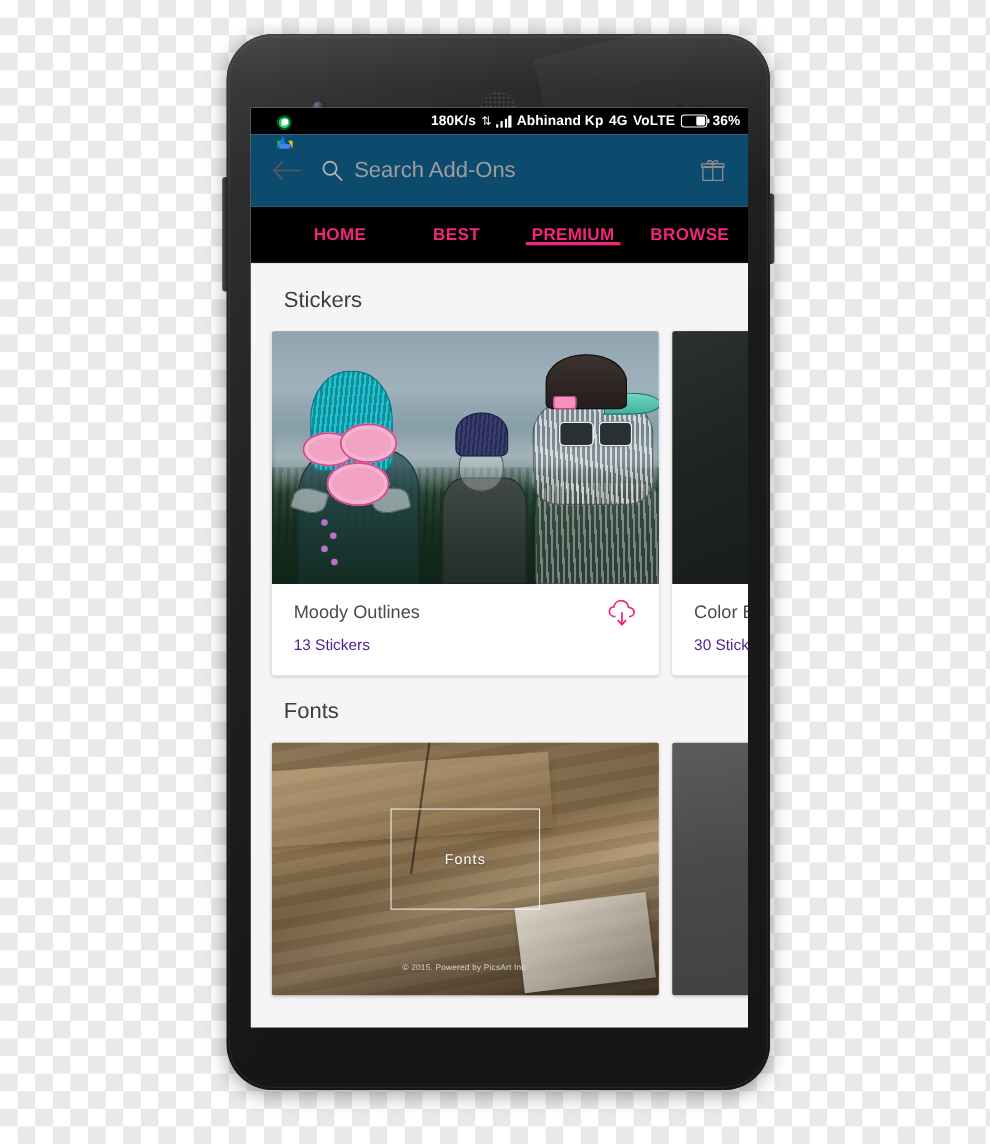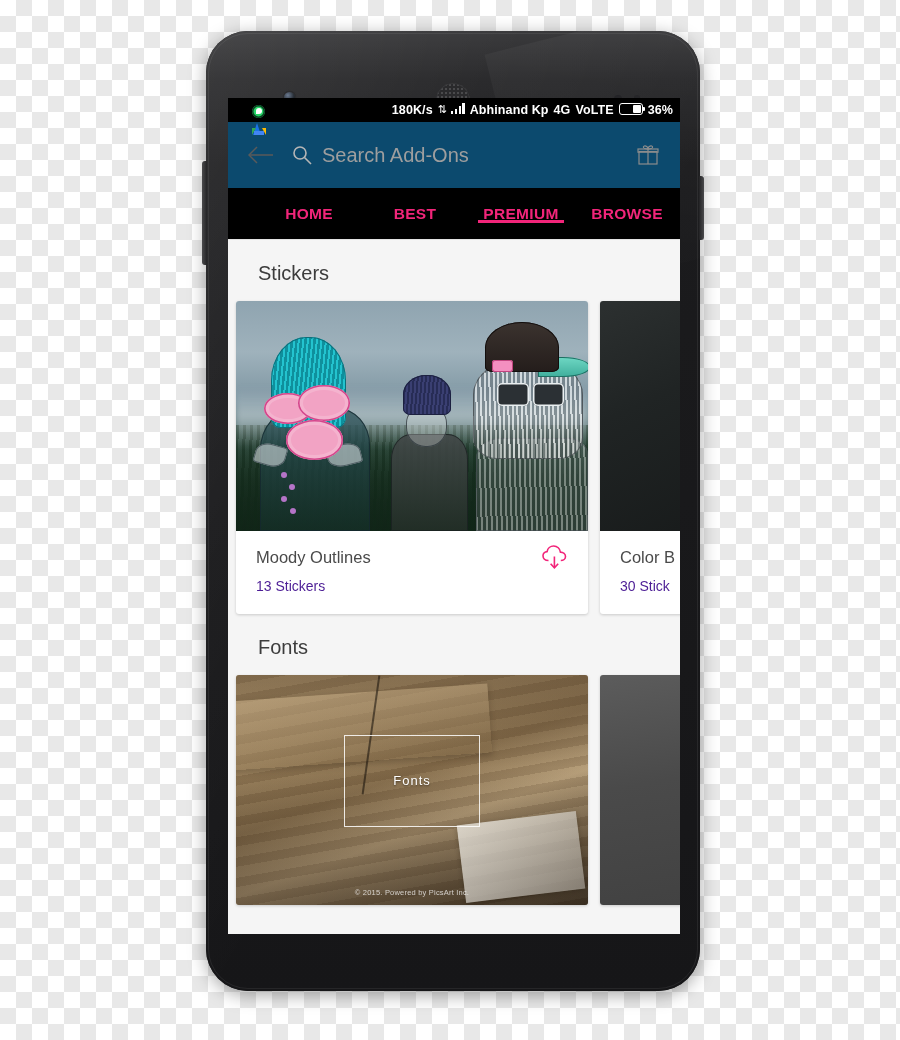--- a/index.html
+++ b/index.html
@@ -120,20 +120,21 @@
     padding: 0 7px;
     color: #ffffff;
     font-size: 12.5px;
     font-weight: bold;
     letter-spacing: 0.1px;
   }
   .sb-left { display: flex; align-items: center; gap: 5px; flex-direction: column; }
   .sb-right {
     margin-left: auto;
     display: flex;
+    align-items: center;
     gap: 5px;
   }
   .wa-icon {
     width: 13px; height: 13px; border-radius: 50%;
     background: #25d366;
     position: relative;
     box-shadow: inset 0 0 0 1.5px #0b3d20;
   }
   .wa-icon::after {
     content: "";
@@ -283,21 +284,21 @@
     position: relative;
   }
   .section-title {
     font-size: 20px;
     color: #3c3c3c;
     padding: 22px 0 16px 30px;
   }
   .card-row {
     display: flex;
     gap: 12px;
-    padding-left: 8px;
+    padding-left: 19px;
   }
   .card {
     flex: 0 0 auto;
     width: 352px;
     background: #ffffff;
     border-radius: 3px;
     box-shadow: 0 1px 3px rgba(0,0,0,0.18);
     overflow: hidden;
   }
   .card.peek { width: 160px; }
@@ -513,21 +514,21 @@
     line-height: 1;
   }
   .font-sub {
     font-size: 13px;
     color: #ffffff;
     letter-spacing: 1px;
     text-shadow: 0 1px 2px rgba(0,0,0,0.5);
   }
   .copyright {
     position: absolute;
-    left: 50%; bottom: 8px;
+    left: 50%; bottom: 21px;
     transform: translateX(-50%);
     font-size: 7.5px;
     color: rgba(255,255,255,0.72);
     white-space: nowrap;
     letter-spacing: 0.2px;
   }
   .art-dark-fonts {
     position: absolute; inset: 0;
     background: linear-gradient(170deg, #5c5c5c 0%, #4a4a4a 45%, #414141 100%);
   }

